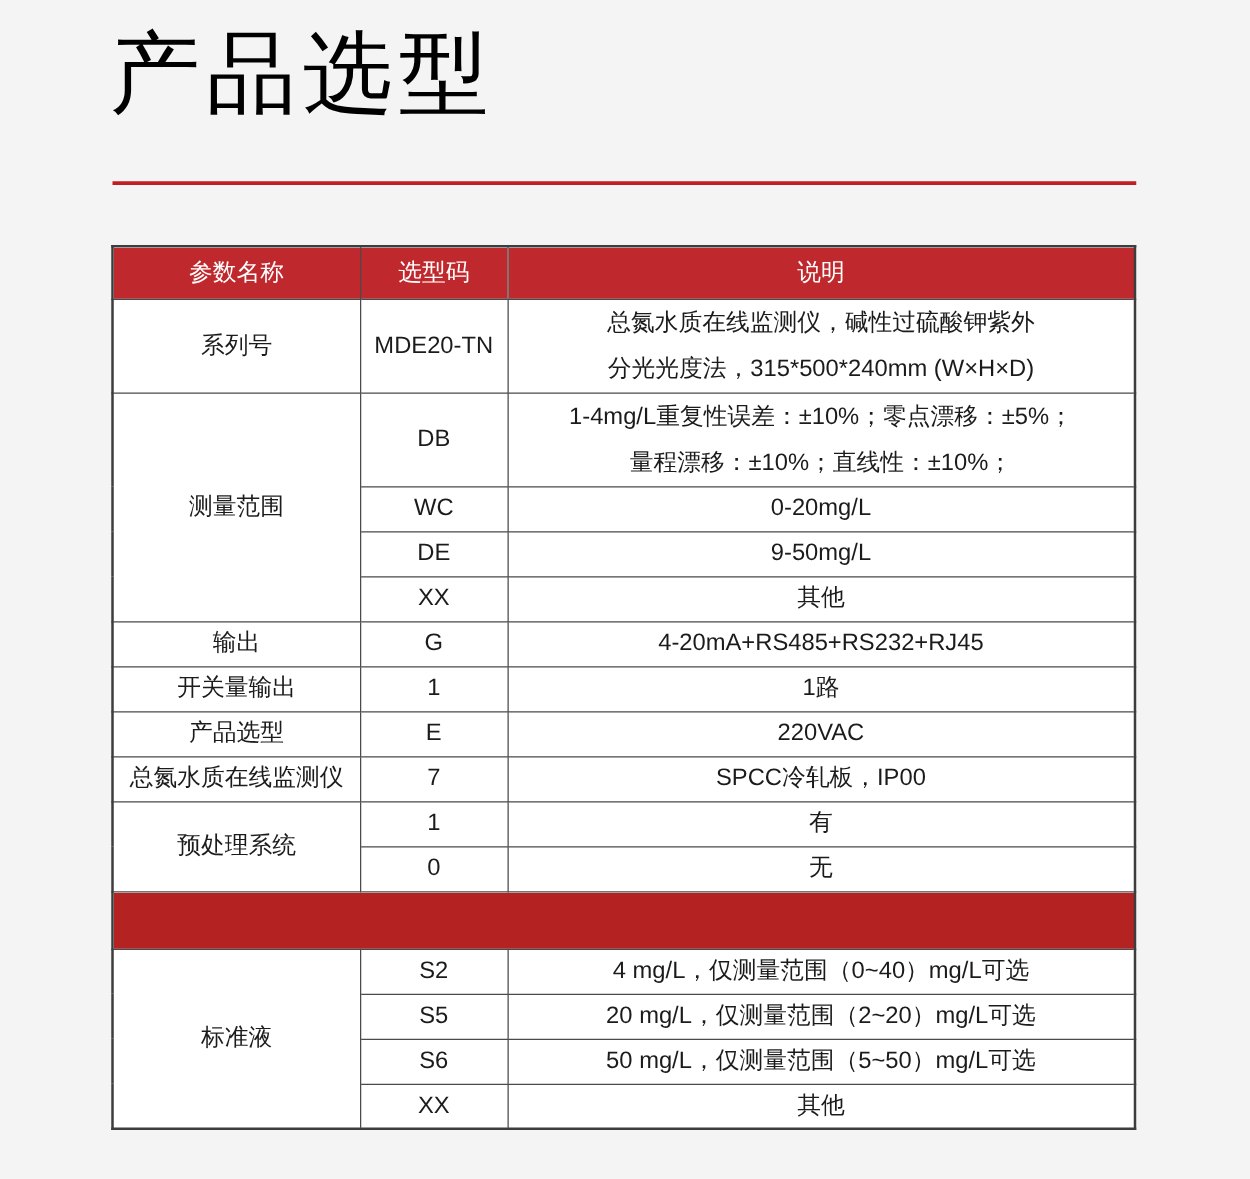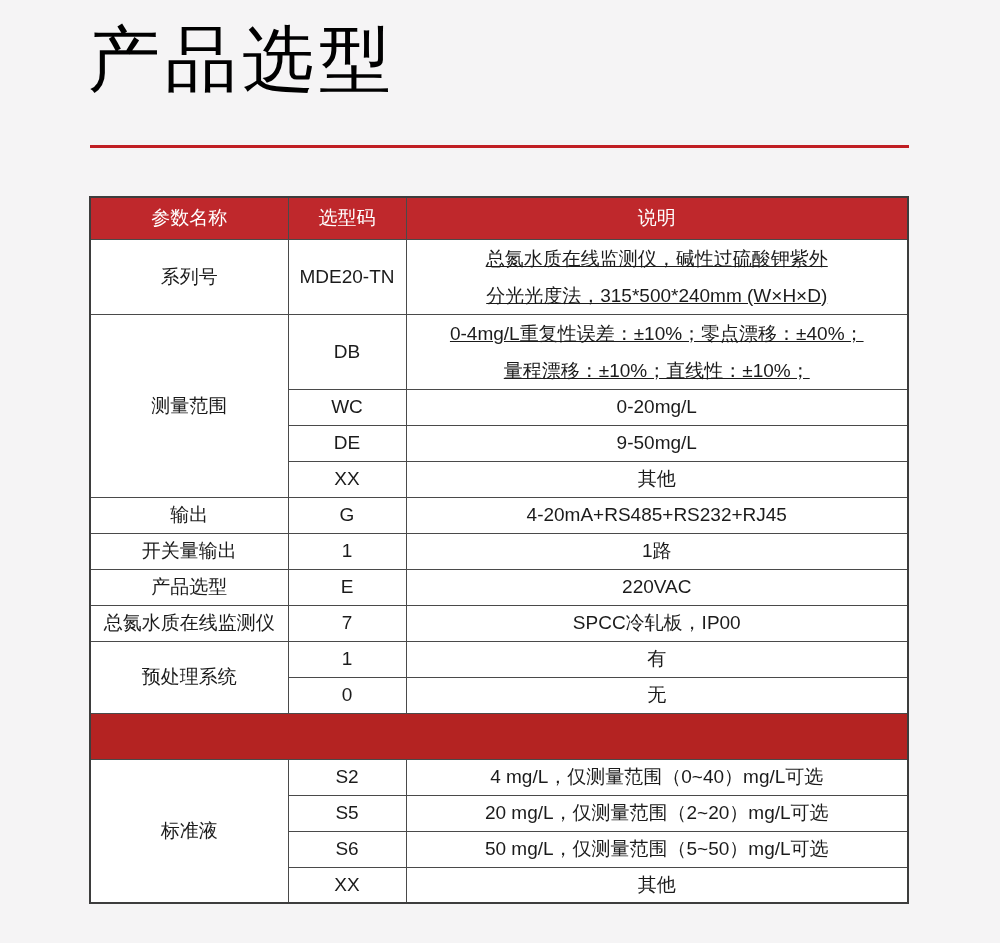--- a/index.html
+++ b/index.html
@@ -54,21 +54,21 @@
   }
   .spec-table { border: 2px solid #3d3d3d; }
   .spec-table thead th {
     background: var(--header-red);
     color: #ffffff;
     height: 42px;
     font-weight: 400;
     font-size: 19px;
   }
   .spec-table td { height: 36px; line-height: 1.15; }
-  .spec-table td.desc .line { line-height: 37px; white-space: nowrap; text-decoration: underline; }
+  .spec-table td.desc .line { line-height: 37px; white-space: nowrap; }
   .spec-table tr.divider-row td {
     height: 46px;
     background: var(--band-red);
     padding: 0;
   }
 </style>
 </head>
 <body>
 
 <div class="page">
@@ -94,21 +94,21 @@
           <td class="code">MDE20-TN</td>
           <td class="desc">
             <div class="line">总氮水质在线监测仪，碱性过硫酸钾紫外</div>
             <div class="line">分光光度法，315*500*240mm (W×H×D)</div>
           </td>
         </tr>
         <tr>
           <td class="param" rowspan="4">测量范围</td>
           <td class="code">DB</td>
           <td class="desc">
-            <div class="line">0-4mg/L重复性误差：±10%；零点漂移：±40%；</div>
+            <div class="line">1-4mg/L重复性误差：±10%；零点漂移：±5%；</div>
             <div class="line">量程漂移：±10%；直线性：±10%；</div>
           </td>
         </tr>
         <tr>
           <td class="code">WC</td>
           <td class="desc">0-20mg/L</td>
         </tr>
         <tr>
           <td class="code">DE</td>
           <td class="desc">9-50mg/L</td>

